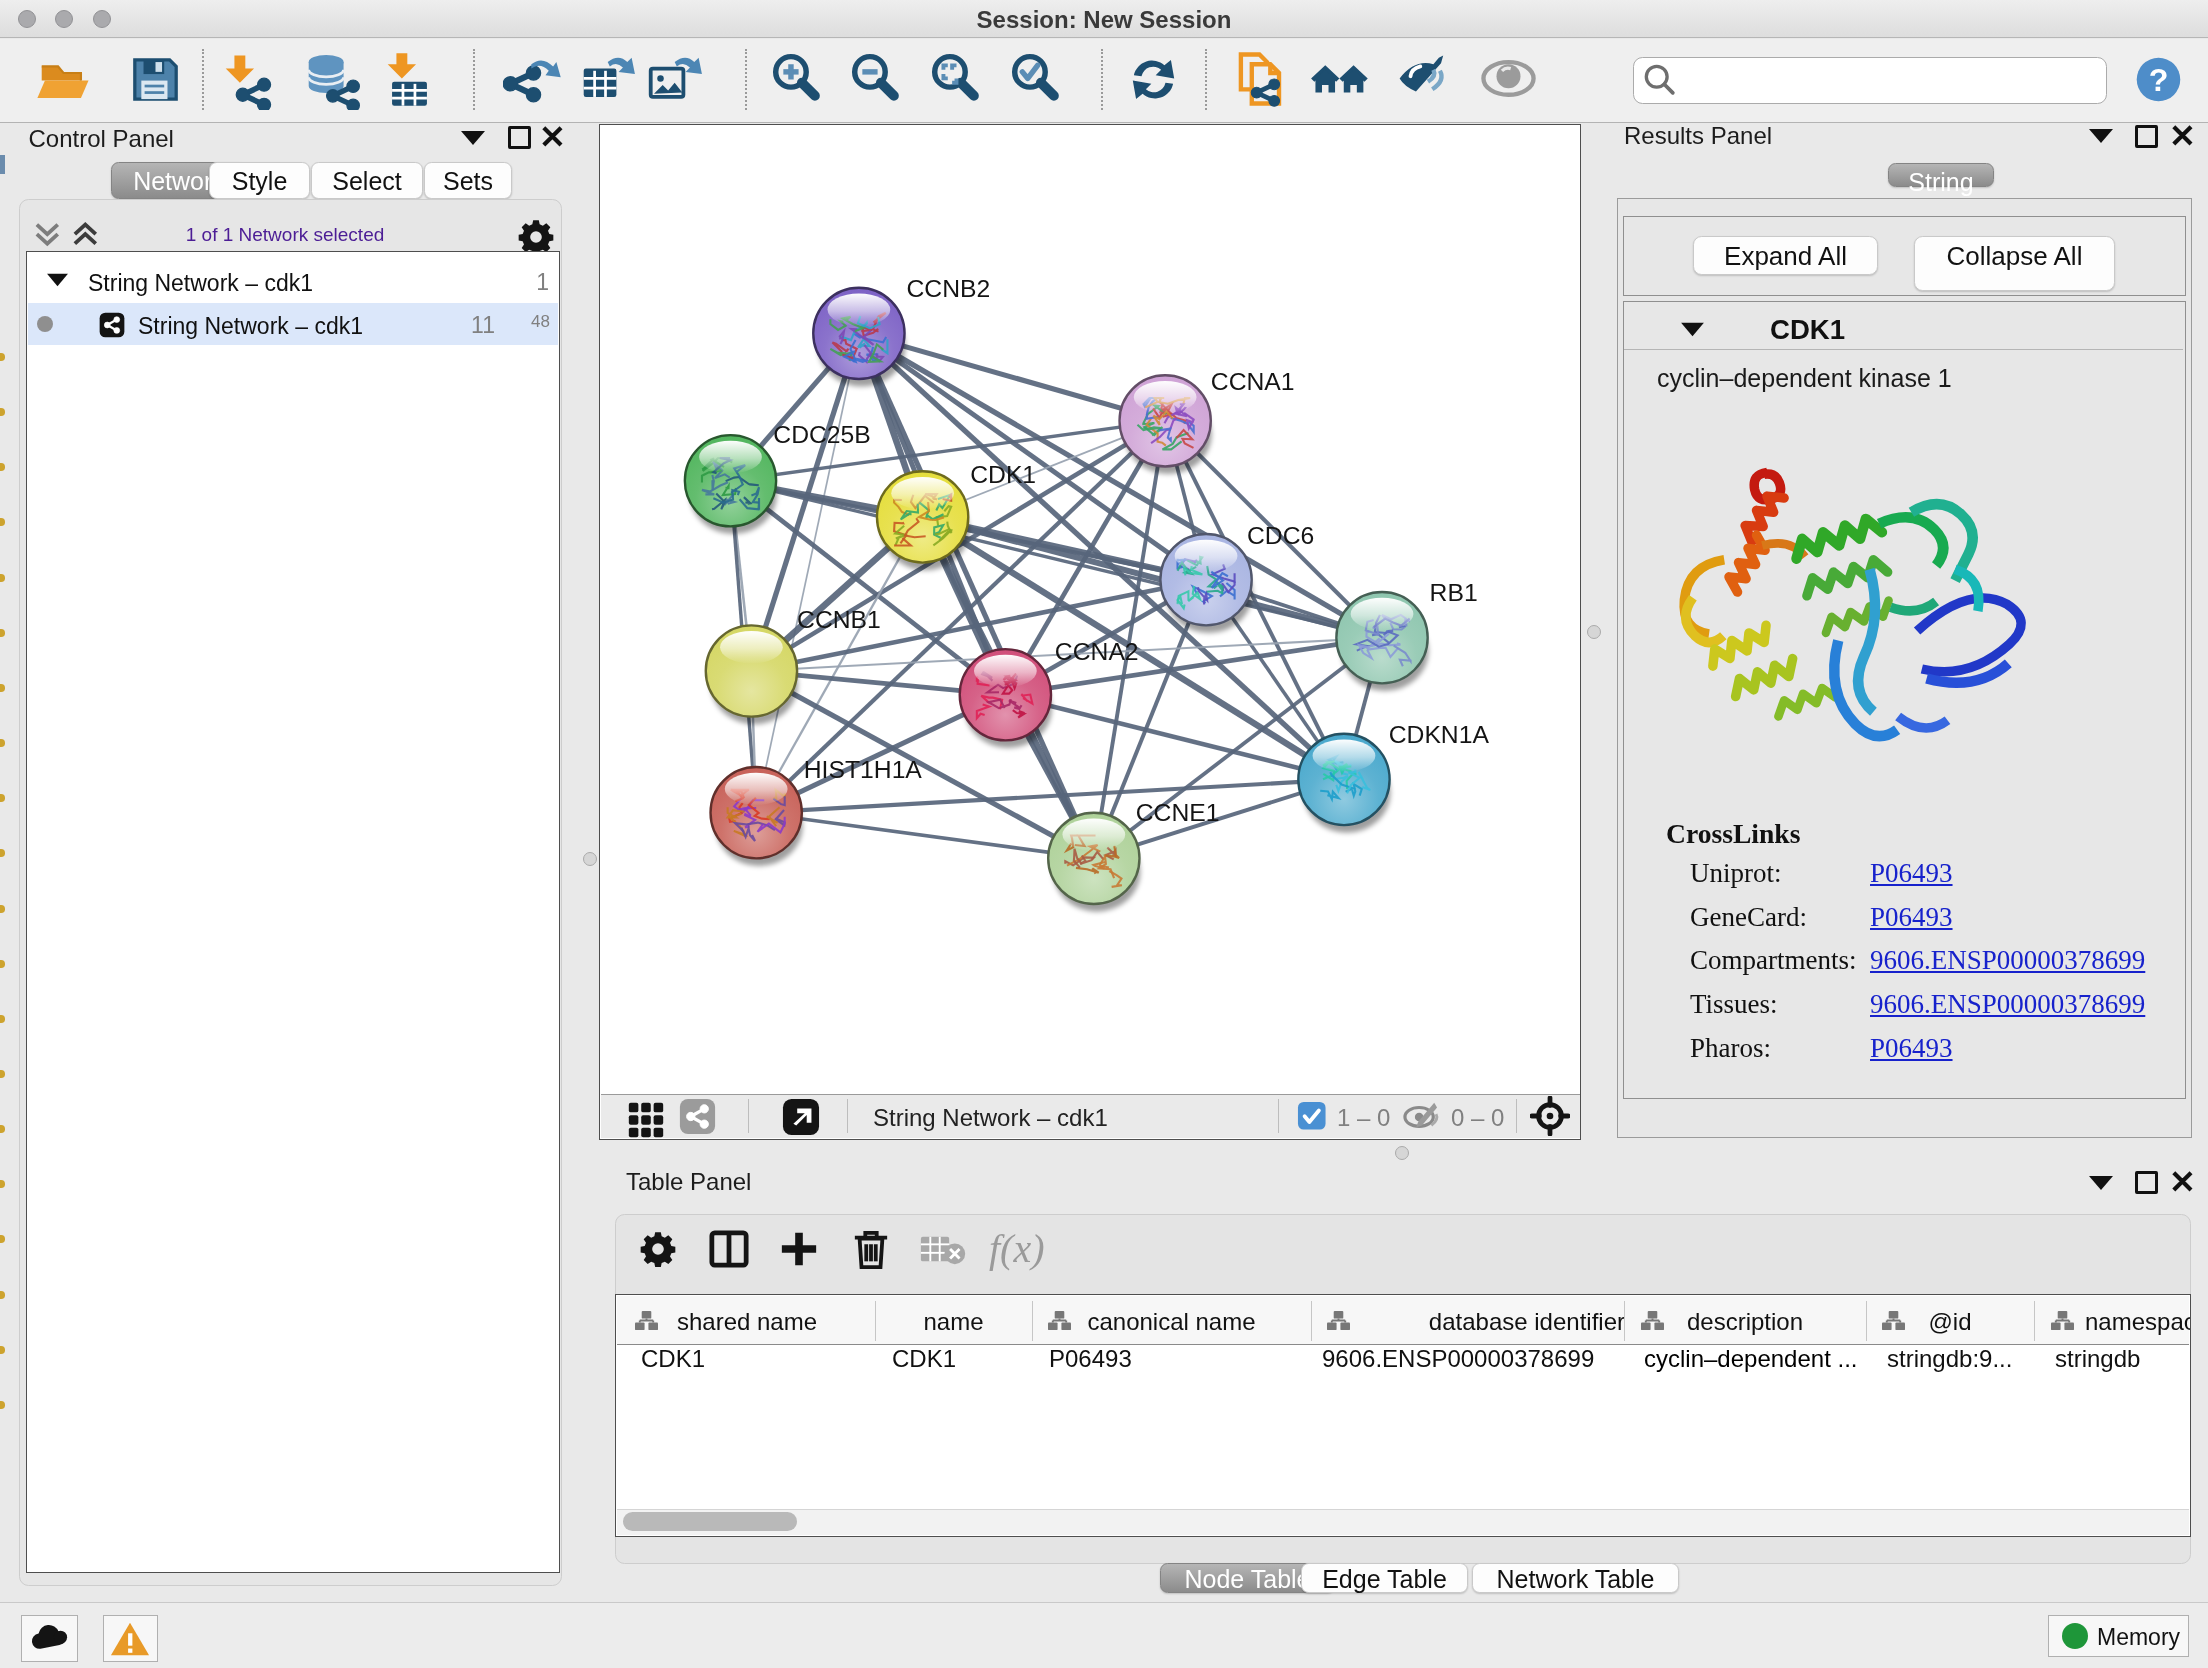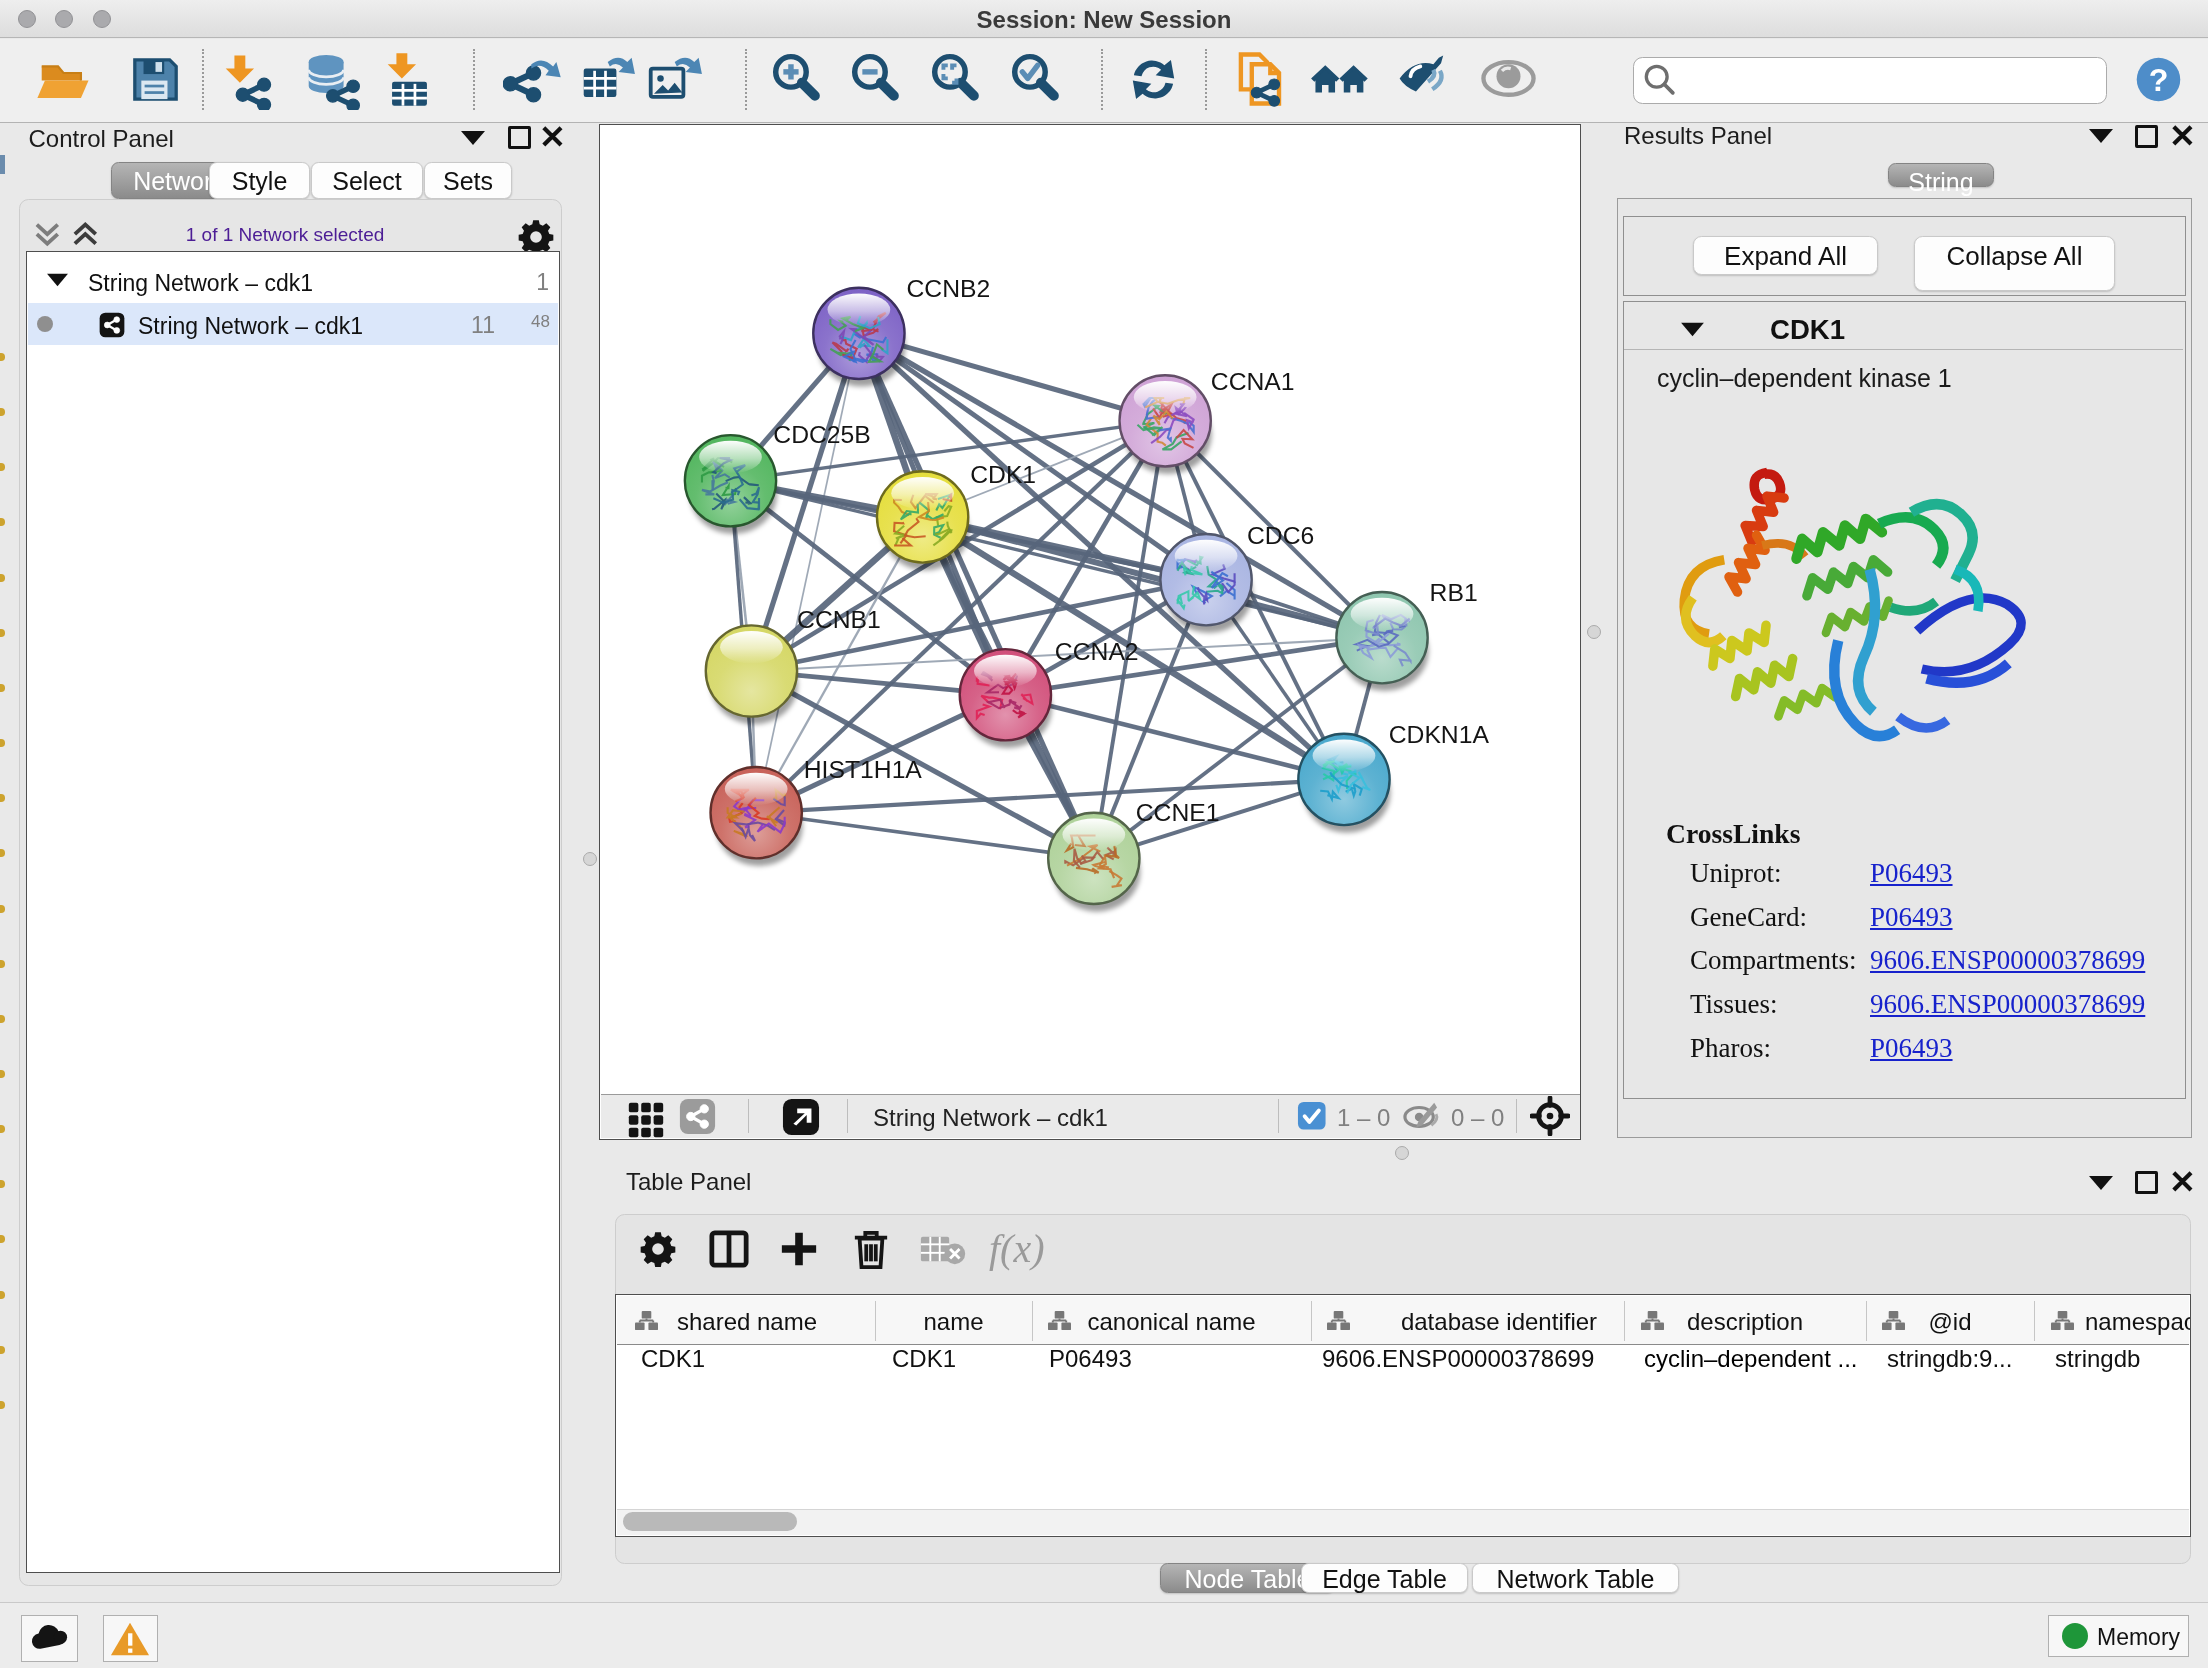--- a/index.html
+++ b/index.html
@@ -716,21 +716,21 @@
 <div class="abs" style="left:1032px;top:1308px;width:279px;text-align:center;font-size:24px;color:#111">canonical name</div>
 <div class="abs" style="left:1311px;top:1301px;height:40px;border-left:1.9px solid #c6c6c6"></div>
 <svg class="abs" style="left:1326px;top:1309px" width="25" height="23" viewBox="0 0 26 24">
     <g fill="#777">
       <rect x="8" y="2" width="10" height="8" rx="1"></rect>
       <rect x="1" y="14" width="10" height="8" rx="1"></rect>
       <rect x="15" y="14" width="10" height="8" rx="1"></rect>
       <path d="M13 10 v2 M6 12 h14 M6 12 v2 M20 12 v2" stroke="#777" stroke-width="2" fill="none"></path>
     </g>
   </svg>
-<div class="abs" style="left:1342px;top:1308px;width:314px;text-align:center;font-size:24px;color:#111">database identifier</div>
+<div class="abs" style="left:1311px;top:1308px;width:314px;text-align:right;font-size:24px;color:#111">database identifier</div>
 <div class="abs" style="left:1624px;top:1301px;height:40px;border-left:1.9px solid #c6c6c6"></div>
 <svg class="abs" style="left:1640px;top:1309px" width="25" height="23" viewBox="0 0 26 24">
     <g fill="#777">
       <rect x="8" y="2" width="10" height="8" rx="1"></rect>
       <rect x="1" y="14" width="10" height="8" rx="1"></rect>
       <rect x="15" y="14" width="10" height="8" rx="1"></rect>
       <path d="M13 10 v2 M6 12 h14 M6 12 v2 M20 12 v2" stroke="#777" stroke-width="2" fill="none"></path>
     </g>
   </svg>
 <div class="abs" style="left:1624px;top:1308px;width:242px;text-align:center;font-size:24px;color:#111">description</div>

